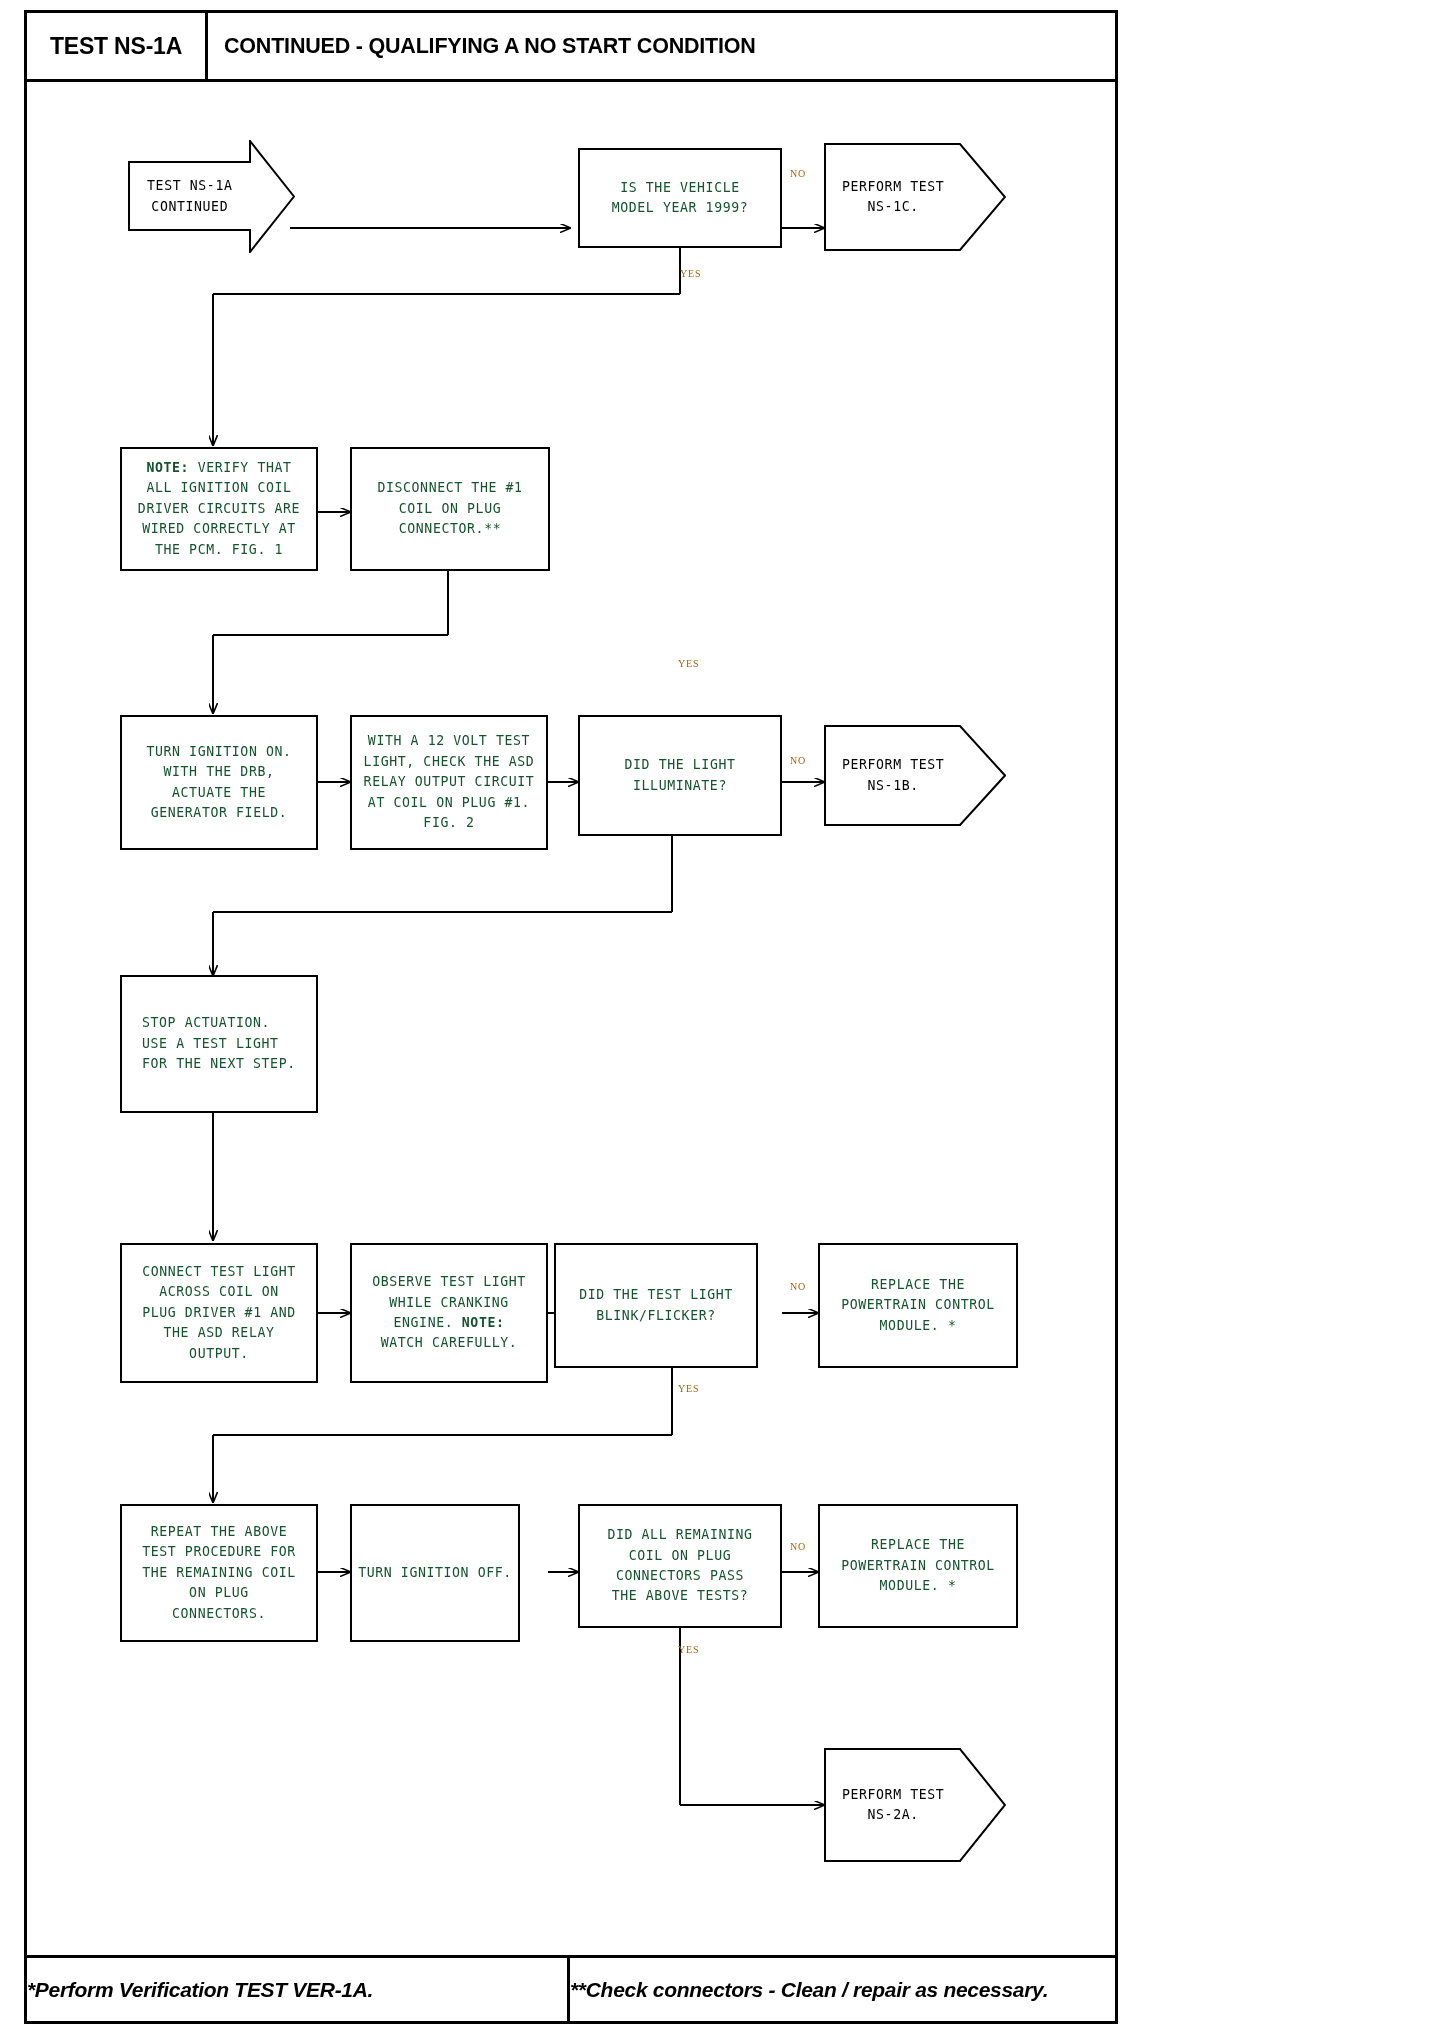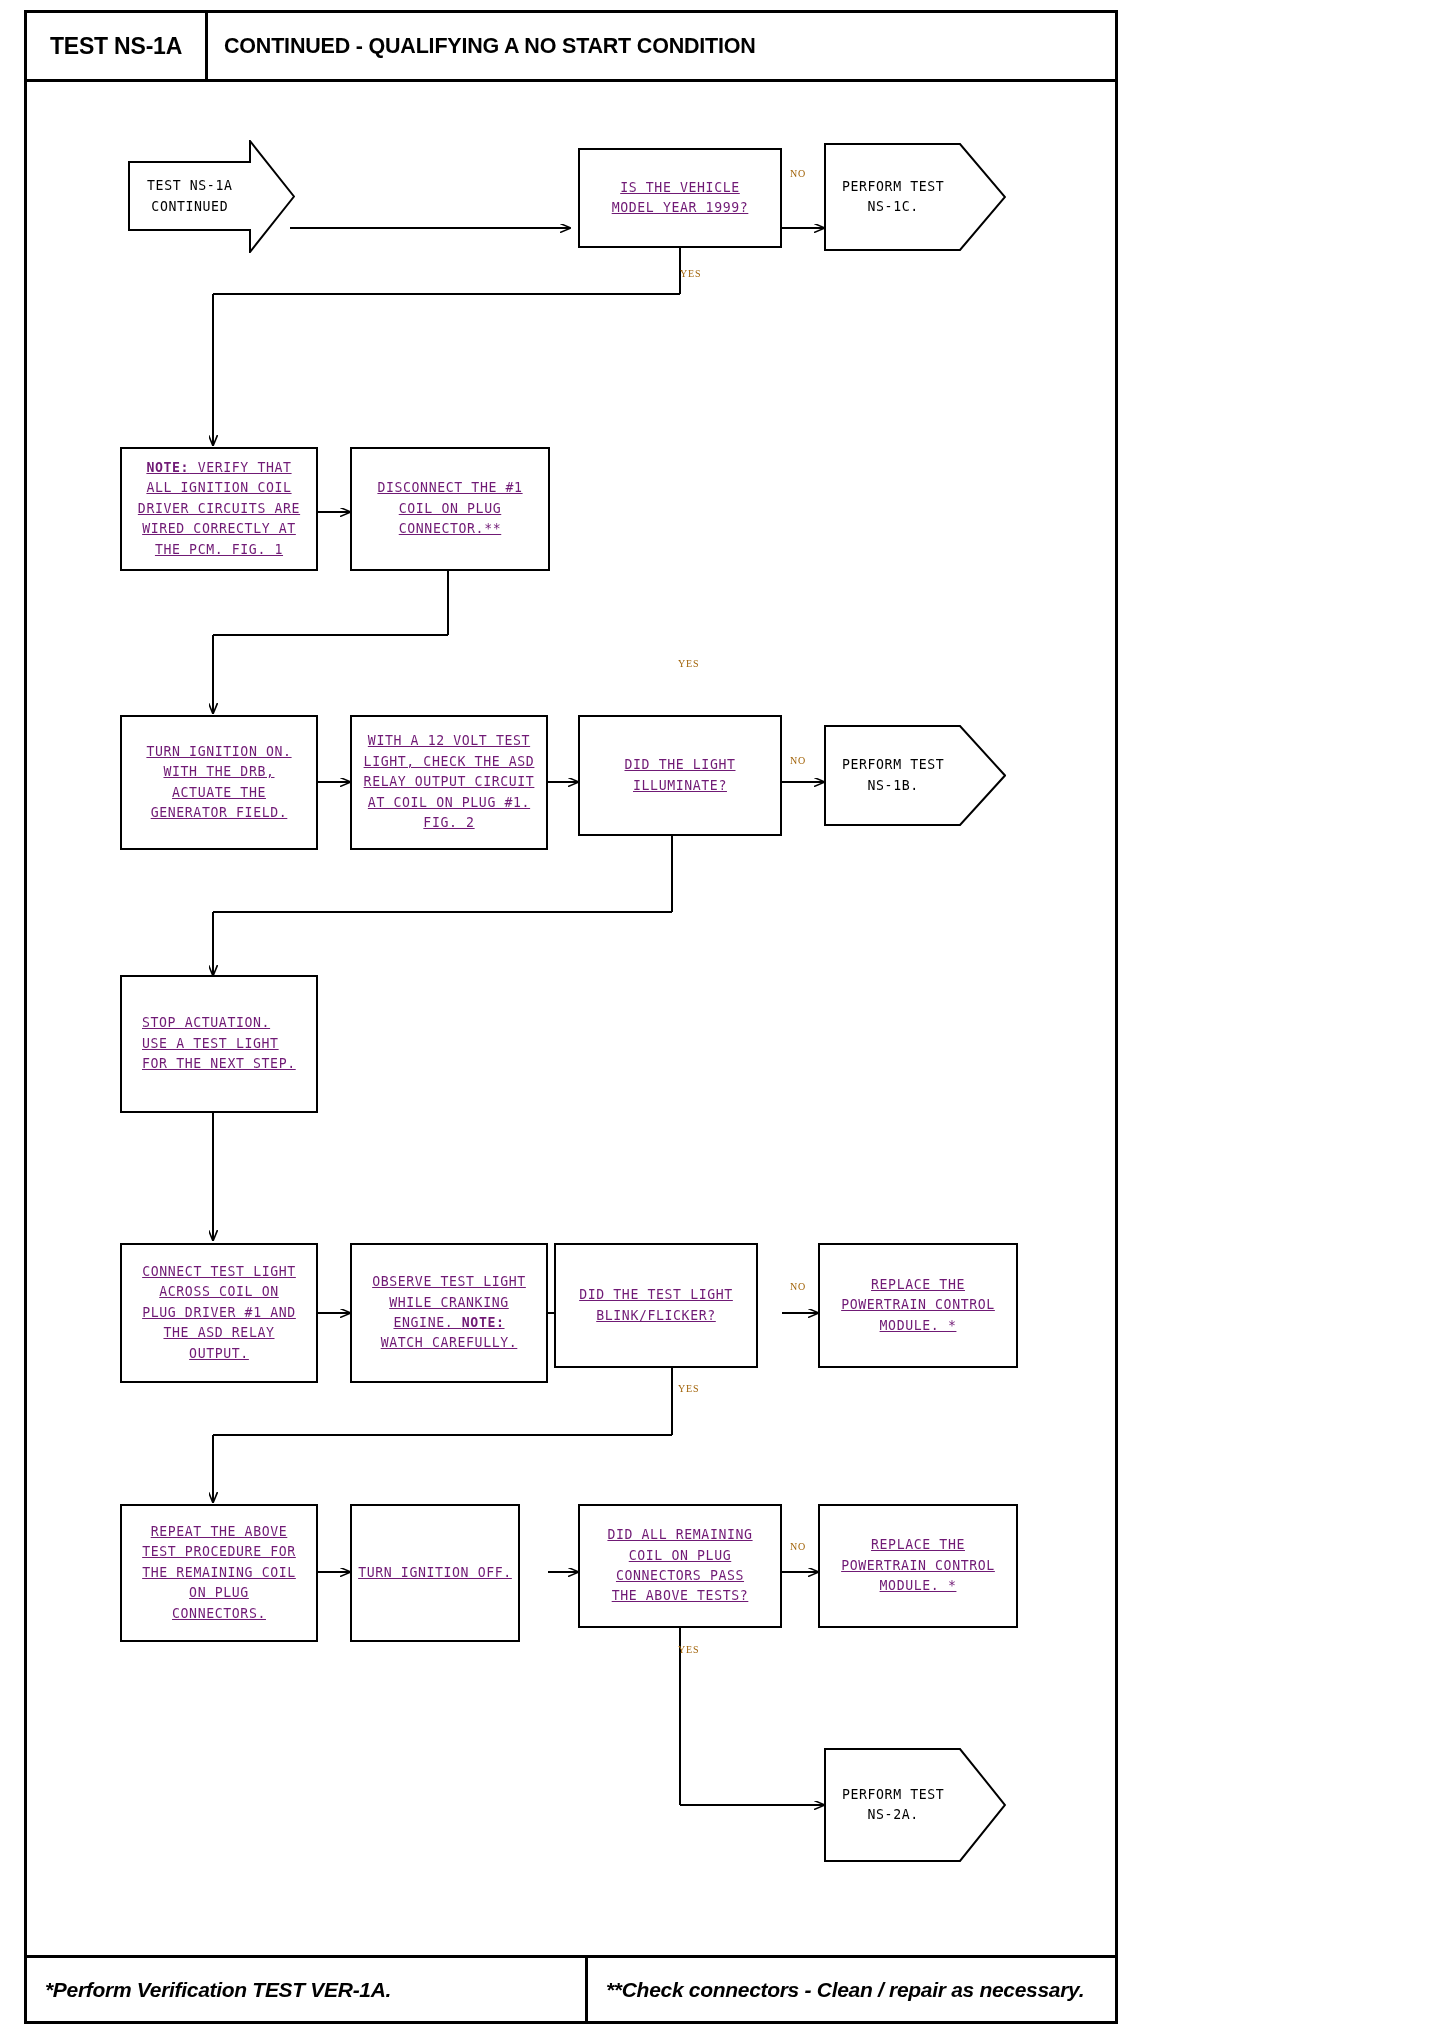--- a/index.html
+++ b/index.html
@@ -80,21 +80,20 @@
     background: #fff;
   }
   .footer-cell {
     display: flex;
     align-items: center;
     font-family: "Liberation Sans", sans-serif;
     font-style: italic;
     font-weight: bold;
     font-size: 21px;
     color: #000;
-    padding-left: 18px;
     letter-spacing: -0.3px;
   }
   .footer-left  { width: 540px; border-right: 3px solid #000; }
   .footer-right { flex: 1; }
 
   
   .canvas {
     position: absolute;
     left: 0;
     top: 0;
@@ -110,23 +109,22 @@
     border: 2px solid #000;
     background: #fff;
     display: flex;
     align-items: center;
     justify-content: center;
     text-align: center;
     font-family: "DejaVu Sans Mono", monospace;
     font-size: 13.2px;
     line-height: 1.55;
     letter-spacing: 0.6px;
-    color: #701a75;
+    color: #14532d;
     padding: 0 6px;
-    text-decoration: underline;
   }
   .node .txt { white-space: pre-line; }
   .node b { font-weight: bold; }
 
   
   .arrowbox {
     position: absolute;
     box-sizing: border-box;
     font-family: "DejaVu Sans Mono", monospace;
     font-size: 13.2px;

